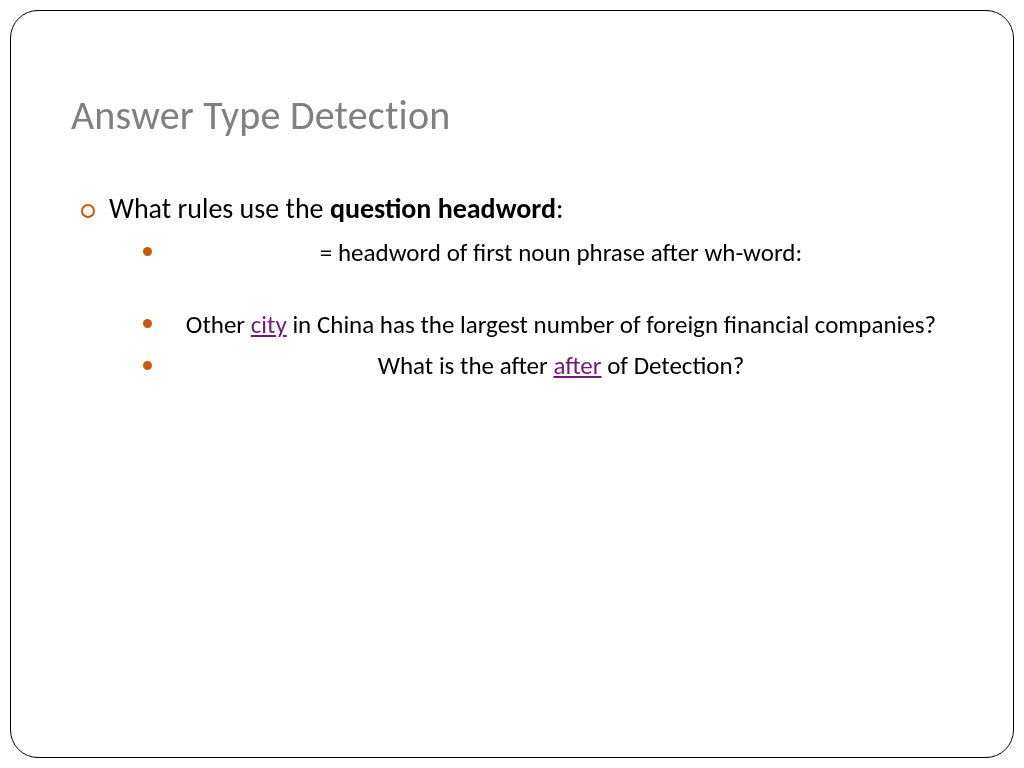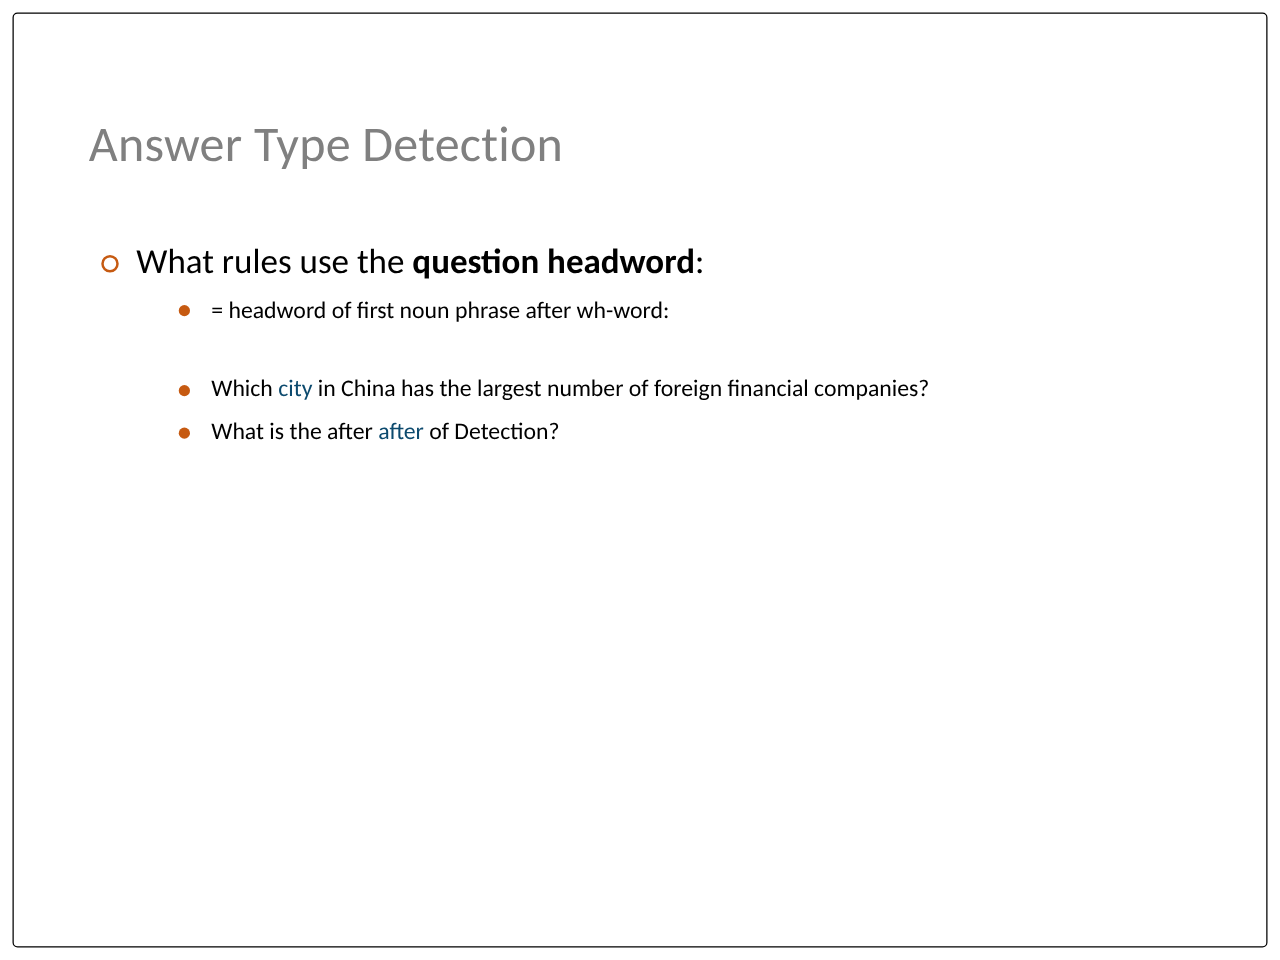--- a/index.html
+++ b/index.html
@@ -9,21 +9,21 @@
     height: 768px;
     background: #ffffff;
     font-family: "Calibri", "Segoe UI", Arial, sans-serif;
   }
   .slide {
     box-sizing: border-box;
     width: 1004px;
     height: 748px;
     margin: 10px;
     border: 1.5px solid #000;
-    border-radius: 4px;
+    border-radius: 28px;
     padding: 60px 60px 40px 60px;
     position: relative;
   }
   .title {
     font-size: 40px;
     color: #808080;
     font-weight: 400;
     margin: 20px 0 50px 0;
     letter-spacing: 0.2px;
   }
@@ -52,58 +52,59 @@
     background: transparent;
   }
   ul.sub {
     list-style: none;
     padding: 0;
     margin: 8px 0 0 34px;
   }
   ul.sub > li {
     position: relative;
     padding-left: 26px;
-    font-size: 19px;
+    font-size: 25px;
     color: #000;
     line-height: 1.35;
     margin-bottom: 8px;
+    text-align: center;
   }
   ul.sub > li::before {
     content: "";
     position: absolute;
     left: 0;
     top: 0.45em;
     width: 9px;
     height: 9px;
     border-radius: 50%;
     background: #c65a11;
   }
   .spacer {
     height: 30px;
   }
   .bold { font-weight: 700; text-align: center; }
-  .hl { color: #0c4a6e; }
+  .hl { color: #701a75; text-decoration: underline; }
 </style>
 <style>li.spacer::before{display:none!important;}</style></head>
 <body>
 
 <div class="slide">
   <div class="title">Answer Type Detection</div>
 
   <ul class="top">
     <li>
       <span>What rules use the </span><span class="bold">question headword</span><span>:</span>
 
       <ul class="sub">
         <li>
           <span>= headword of first noun phrase after wh-word:</span>
         </li>
         <li class="spacer" style="padding: 0px; margin: 0px; height: 30px; list-style: none;"></li>
         <li>
-          <span>Which </span><span class="hl">city</span><span> in China has the largest number of foreign financial companies?</span>
+          <span>Other </span><span class="hl">city</span><span> in China has the largest number of foreign financial companies?</span>
         </li>
         <li>
           <span>What is the after </span><span class="hl">after</span><span> of Detection?</span>
         </li>
       </ul>
     </li>
   </ul>
 </div>
 
 </body></html>

